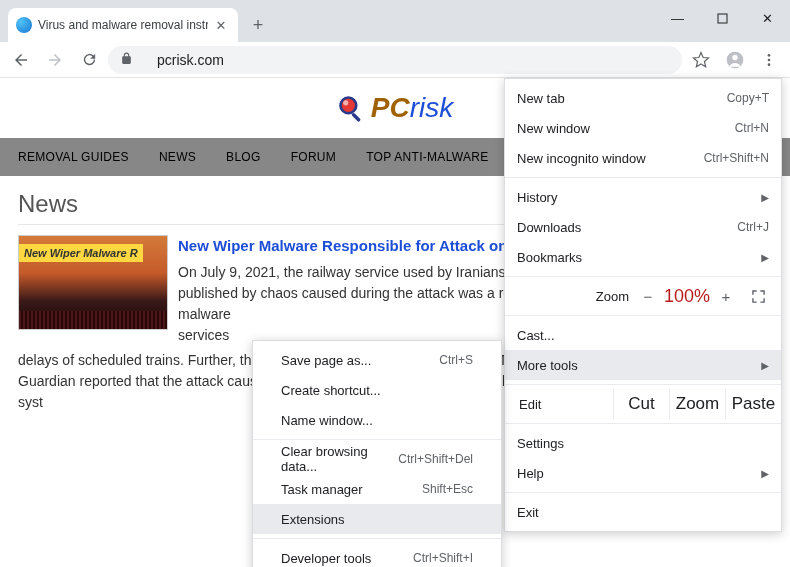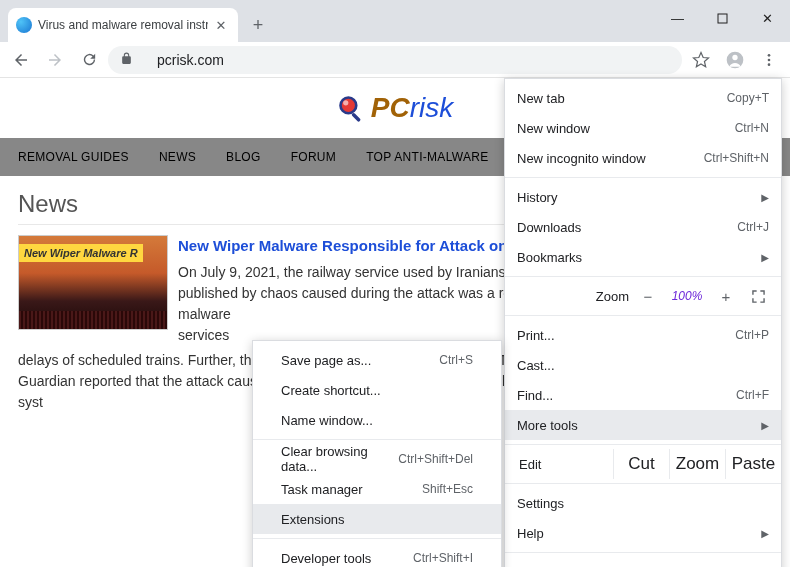--- a/index.html
+++ b/index.html
@@ -45,21 +45,21 @@
 
 .menu { position: absolute; top: 78px; right: 8px; width: 278px; background: #fff; border: 1px solid #dadce0; box-shadow: 0 2px 10px rgba(0,0,0,0.2); font-size: 13px; color: #202124; padding: 4px 0; z-index: 10; }
 .menu-row { display: flex; align-items: center; height: 30px; padding: 0 12px; justify-content: space-between; }
 .menu-row.highlighted { background: #e8eaed; }
 .menu-row .shortcut { color: #5f6368; font-size: 12px; }
 .menu-row .arrow { color: #5f6368; font-size: 10px; }
 .menu-sep { height: 1px; background: #e8eaed; margin: 4px 0; }
 .zoom-row { display: flex; align-items: center; height: 30px; padding: 0 10px 0 14px; gap: 6px; }
 .zoom-row .lbl { flex: 1; text-align: right; }
 .zb { width: 26px; height: 24px; display: flex; align-items: center; justify-content: center; color: #5f6368; font-size: 15px; }
-.zb.pct { font-size: 12px; color: #6d28d9; width: 40px; font-style: italic; }
+.zb.pct { font-size: 18px; color: #b91c1c; width: 40px; }
 .zb.fs svg { width: 13px; height: 13px; }
 .edit-row { display: flex; height: 30px; align-items: stretch; }
 .edit-row .lbl { flex: 1; padding-left: 14px; display: flex; align-items: center; }
 .edit-row .eb { width: 56px; border-left: 1px solid #e8eaed; display: flex; align-items: center; justify-content: center; font-size: 17px; color: #202124; }
 
 
 .submenu { position: absolute; top: 340px; left: 252px; width: 250px; background: #fff; border: 1px solid #dadce0; box-shadow: 0 2px 10px rgba(0,0,0,0.2); font-size: 13px; color: #202124; padding: 4px 0; z-index: 11; }
 .submenu .menu-row { height: 30px; padding: 0 28px; }
 .submenu .menu-row.highlighted { background: #e8eaed; }
 </style>
@@ -203,29 +203,21 @@
     <div class="zb pct">100%</div>
     <div class="zb">+</div>
     <div class="zb fs">
       <svg viewBox="0 0 14 14">
           <path d="M1 5V1h4M13 5V1H9M1 9v4h4M13 9v4H9" stroke="#5f6368" stroke-width="1.5" fill="none"></path>
         </svg>
     </div>
   </div>
   <div class="menu-sep"></div>
   <div class="menu-row">
-      <span>Print...</span>
-      <span class="shortcut">Ctrl+P</span>
-    </div>
-  <div class="menu-row">
       <span>Cast...</span>
-    </div>
-  <div class="menu-row">
-      <span>Find...</span>
-      <span class="shortcut">Ctrl+F</span>
     </div>
   <div class="menu-row highlighted">
       <span>More tools</span>
       <span class="arrow">▶</span>
     </div>
   <div class="menu-sep"></div>
   <div class="edit-row">
     <span class="lbl">Edit</span>
     <div class="eb">Cut</div>
     <div class="eb">Zoom</div>

